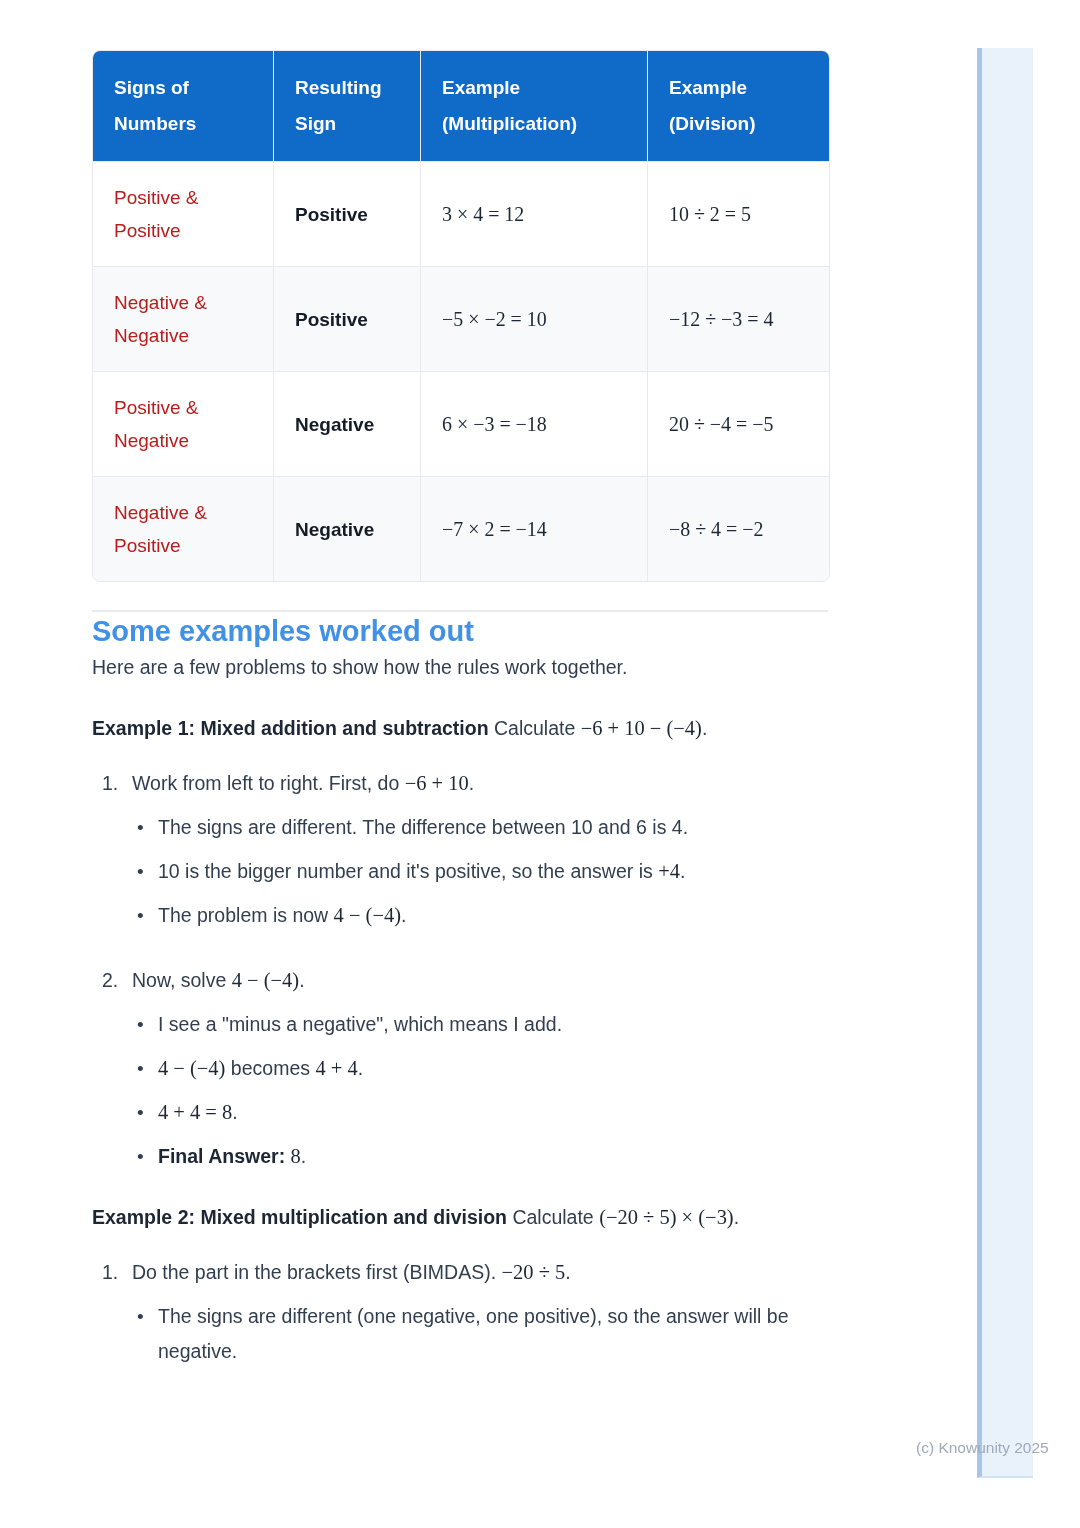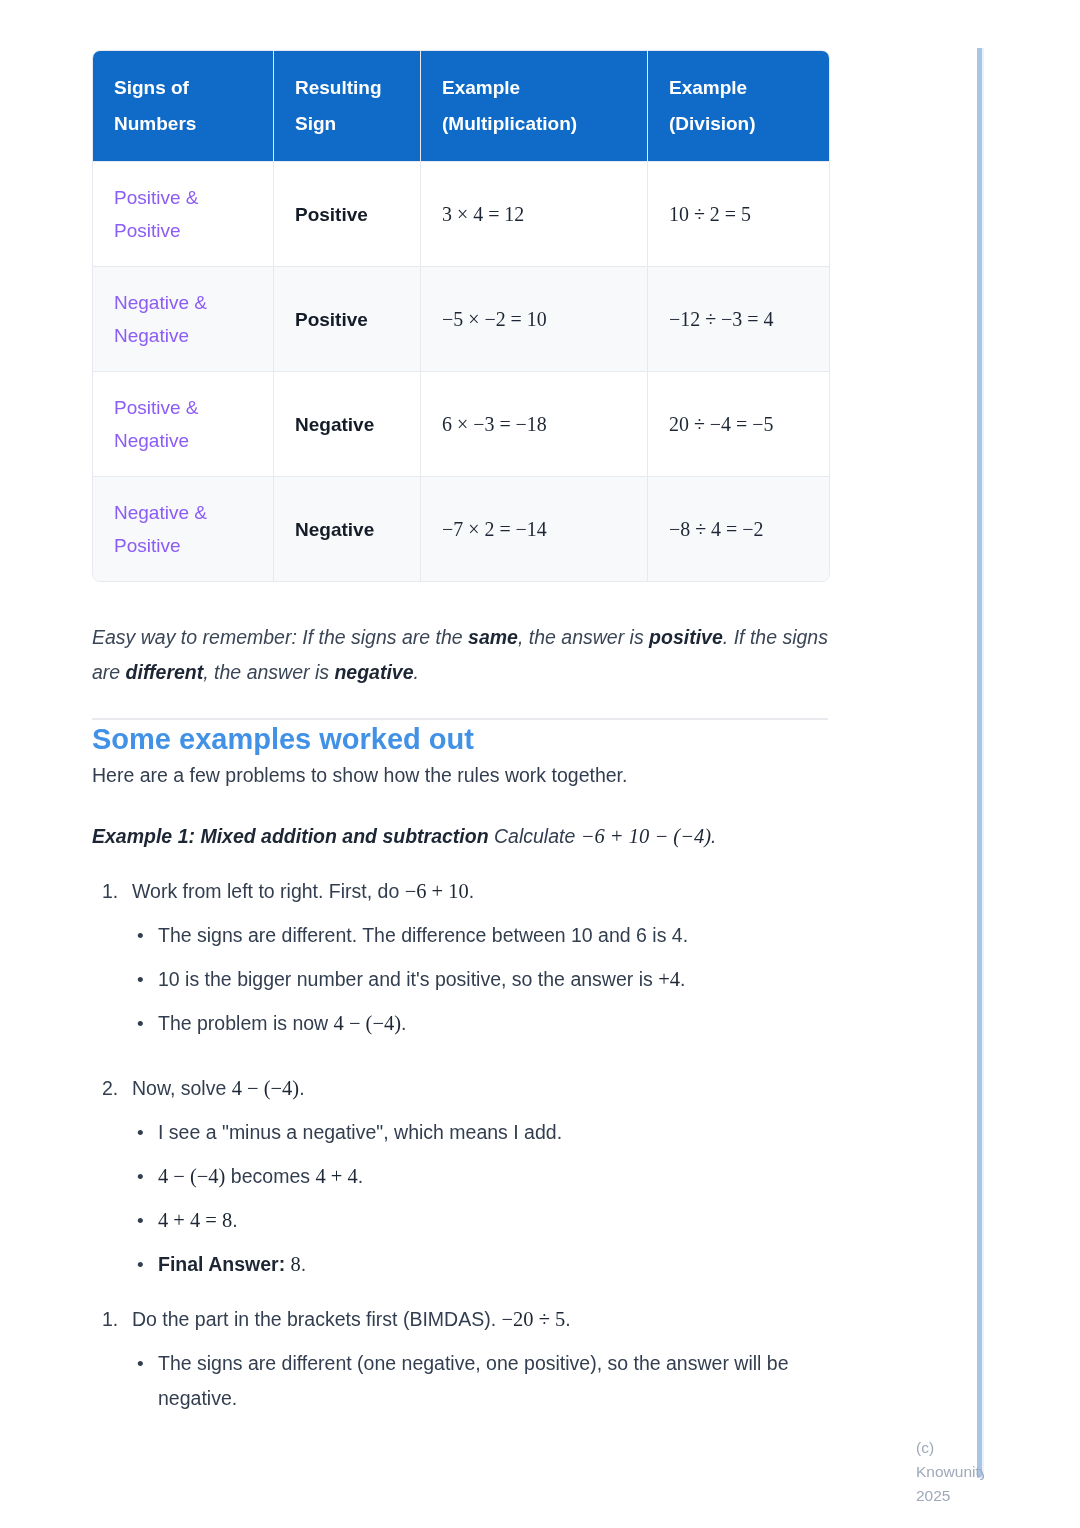--- a/index.html
+++ b/index.html
@@ -12,21 +12,21 @@
     --table_border:#e7e9ee;
     --divider:#e8eaee;
     --watermark_text:#9fa9b9;
     --page_edge_fill:#e9f1fb;
     --page_edge_border:#a8c5e6;
   }
   *{margin:0;padding:0;box-sizing:border-box;}
   html,body{background:#ffffff;}
   .page{
     position:relative;
-    width:984px;height:1528px;
+    width:1080px;height:1528px;
     background:#ffffff;
     overflow:hidden;
     font-family:"Liberation Sans",sans-serif;
     color:var(--body_text);
     font-size:19.5px;
     line-height:35px;
     border-radius:30px;
   }
   .content{
     position:absolute;
@@ -58,21 +58,21 @@
   }
   .sign-table td{
     height:105px;
     vertical-align:middle;
     padding:8px 14px 8px 21px;
     border-top:1px solid var(--table_border);
     white-space:pre-line;
   }
   .sign-table th + th, .sign-table td + td{border-left:1px solid var(--table_border);}
   .t-row.alt td{background:var(--row_alt_bg);}
-  .cell-signs{color:#8b5cf6;}
+  .cell-signs{color:#b91c1c;}
   .cell-result{font-weight:700;color:#141c28;}
   .math{
     font-family:"Liberation Serif",serif;
     color:var(--math_text);
     font-size:1.05em;
   }
   
   .note{
     margin-top:38px;
     font-style:italic;
@@ -85,21 +85,21 @@
     border:none;
     border-top:2px solid var(--divider);
   }
   h2{
     font-size:29px;
     line-height:38px;
     font-weight:700;
     color:var(--section_heading);
   }
   .intro{}
-  .example-heading{margin-top:26px;font-style:italic;}
+  .example-heading{margin-top:26px;}
   
   .steps{margin-top:4px;}
   .step{margin-top:20px;}
   .step + .step{margin-top:30px;}
   .step-line{display:flex;padding-left:10px;}
   .step-num{width:30px;flex:none;}
   .step-text{flex:1;}
   .bullets{margin-top:2px;}
   .bullet{display:flex;padding-left:45px;margin-top:9px;}
   .dot{width:21px;flex:none;font-size:19px;}
@@ -176,21 +176,20 @@
   <tr class="t-row alt">
     <td class="cell-signs">Negative &amp;
 Positive</td>
     <td class="cell-result">Negative</td>
     <td class="cell-mult math">−7 × 2 = −14</td>
     <td class="cell-div math">−8 ÷ 4 = −2</td>
   </tr>
 </tbody>
     </table>
 
-    <p class="note"><span>Easy way to remember: If the signs are the </span><span class="b">same</span><span>, the answer is </span><span class="b">positive</span><span>. If the signs are </span><span class="b">different</span><span>, the answer is </span><span class="b">negative</span><span>.</span></p>
 
     <hr class="divider">
 
     <h2>Some examples worked out</h2>
 
     <p class="intro">Here are a few problems to show how the rules work together.</p>
 
     <p class="example-heading"><span class="b">Example 1: Mixed addition and subtraction</span><span> Calculate </span><span class="math">−6 + 10 − (−4)</span><span>.</span></p>
     <div class="steps">
   <div class="step">
@@ -238,20 +237,21 @@
   </div>
 
   <div class="bullet">
     <span class="dot">•</span>
     <span class="bullet-text"><span class="b">Final Answer:</span><span> </span><span class="math">8</span><span>.</span></span>
   </div>
 </div>
   </div>
 </div>
 
+    <p class="example-heading"><span class="b">Example 2: Mixed multiplication and division</span><span> Calculate </span><span class="math">(−20 ÷ 5) × (−3)</span><span>.</span></p>
     <div class="steps">
   <div class="step">
     <div class="step-line">
       <span class="step-num">1.</span>
       <span class="step-text"><span>Do the part in the brackets first (BIMDAS). </span><span class="math">−20 ÷ 5</span><span>.</span></span>
     </div>
     <div class="bullets">
   <div class="bullet">
     <span class="dot">•</span>
     <span class="bullet-text"><span>The signs are different (one negative, one positive), so the answer will be negative.</span></span>

